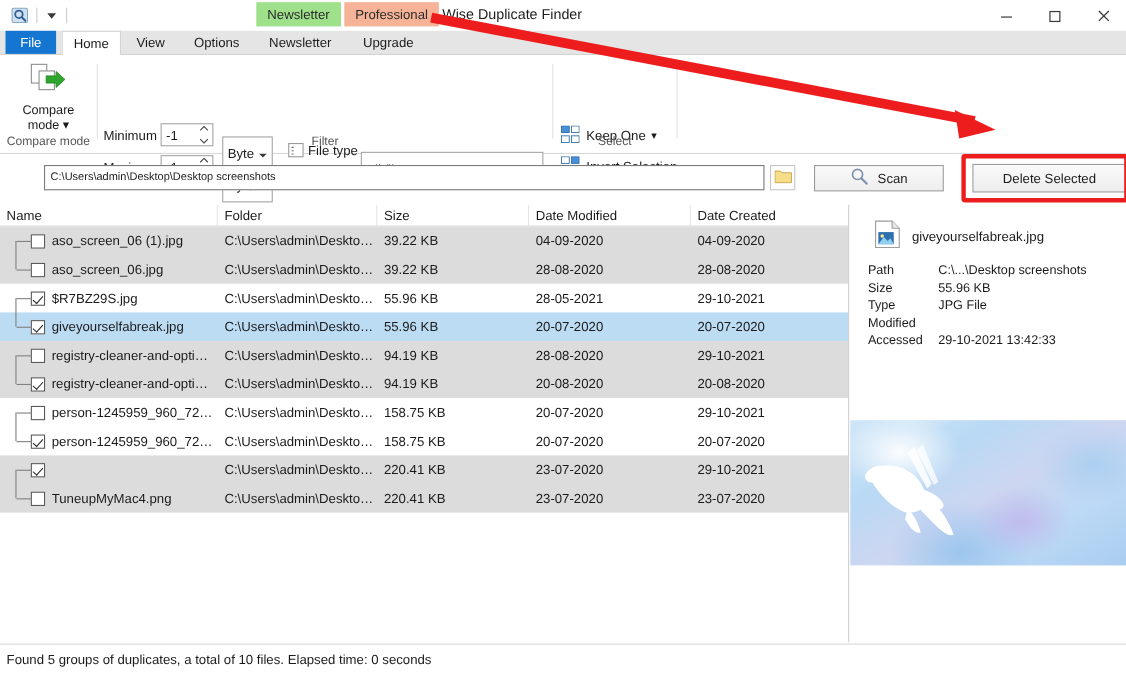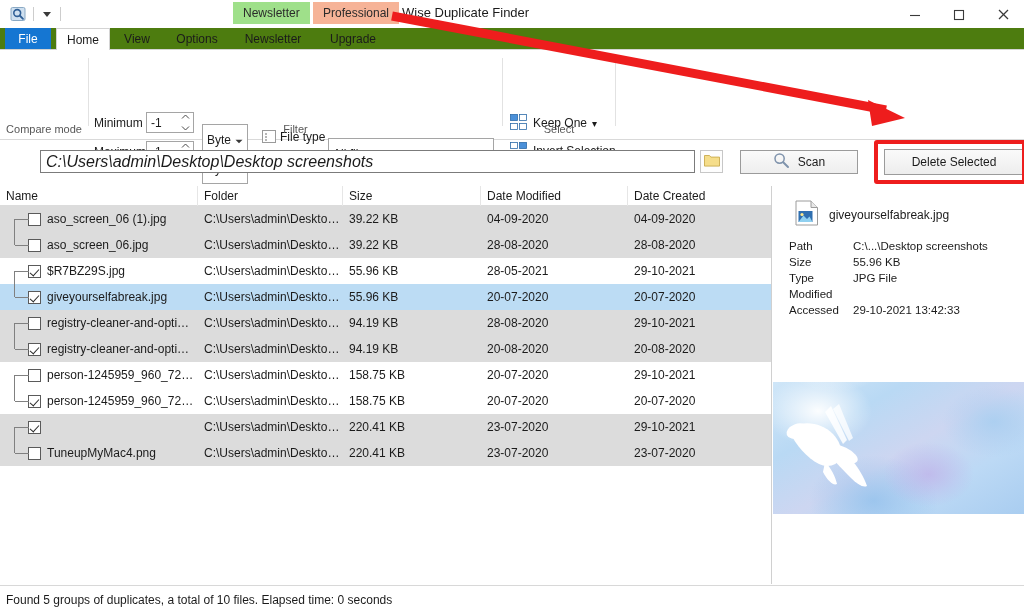--- a/index.html
+++ b/index.html
@@ -43,21 +43,21 @@
     position:absolute; top:0; width:46px; height:29px;
     display:flex; align-items:center; justify-content:center;
   }
   .wctrl-min { left:892px; }
   .wctrl-max { left:936px; }
   .wctrl-close { left:980px; }
 
   
   .tabstrip {
     position:absolute; left:0; top:28px; width:1024px; height:22px;
-    background:#4d7c0f;
+    background:#e5e5e5;
   }
   .tabstrip:after {
     content:""; position:absolute; left:0; bottom:0; width:1024px; height:1px;
     background:#d4d4d4;
   }
   .tab {
     position:absolute; top:0; height:22px; line-height:22px;
     font-size:12px; color:#1b1b1b; text-align:center;
     border-left:1px solid transparent; border-right:1px solid transparent;
   }
@@ -134,21 +134,21 @@
     position:absolute; height:24px; display:flex; align-items:center;
     font-size:12px; color:#1b1b1b; gap:5px;
   }
   .sel-gico { width:18px; height:18px; position:relative; flex:0 0 18px; }
 
   
   .pathbar {
     position:absolute; left:40px; top:150px; width:655px; height:23px;
     border:1px solid #7b7b7b; background:#ffffff;
     display:flex; align-items:center; padding:0 5px;
-    font-size:16px; color:#1b1b1b;font-style:italic;
+    font-size:10px; color:#1b1b1b;
   }
   .browse-btn {
     position:absolute; left:700px; top:150px; width:23px; height:23px;
     border:1px solid #c7c7c7; background:#fdfdfd;
     display:flex; align-items:center; justify-content:center;
   }
   .scan-btn {
     position:absolute; left:740px; top:150px; width:118px; height:24px;
     border:1px solid #9b9b9b; background:linear-gradient(#fafafa,#eeeeee);
     display:flex; align-items:center; justify-content:center; gap:8px;
@@ -307,20 +307,33 @@
       <svg width="19" height="19" viewBox="0 0 19 19">
         <circle cx="9.5" cy="9.5" r="9" fill="#1a84d8"></circle>
         <circle cx="9.5" cy="7" r="3" fill="#ffffff"></circle>
         <path d="M3.4 17.2 a6.6 6.6 0 0 1 12.2 0 Z" fill="#ffffff"></path>
       </svg>
     </div>
   </div>
 
   <div class="ribbon">
 
+    <div class="bigbtn">
+      <span>
+        <svg width="36" height="32" viewBox="0 0 36 32">
+          <rect x="2.5" y="2.5" width="14" height="17" fill="#ffffff" stroke="#8e8e8e" stroke-width="1"></rect>
+          <rect x="9.5" y="8.5" width="14" height="17" fill="#ffffff" stroke="#8e8e8e" stroke-width="1"></rect>
+          <path d="M16 19.5 L16 13 L25 13 L25 9 L33 16.2 L25 23.5 L25 19.5 Z" fill="#2fa52f" stroke="#1f8a1f" stroke-width="0.8"></path>
+        </svg>
+      </span>
+      <span class="lbl">Compare</span>
+      <span>
+        <span>mode</span><span style="margin-left:3px;">▾</span>
+      </span>
+    </div>
     <div class="grp-sep" style="left:88px;"></div>
     <div class="grp-label" style="left:0px; width:88px;">Compare mode</div>
 
     <div class="fld-label" style="left:94px; top:66px;">Minimum</div>
     <div class="spin" style="left:146px; top:62px; width:48px;">
       <input readonly="" value="-1" style="">
       <span class="arrows">
         <svg width="9" height="6" viewBox="0 0 9 6">
             <path d="M1 4.5 L4.5 1 L8 4.5" fill="none" stroke="#4a4a4a" stroke-width="1"></path>
           </svg>

